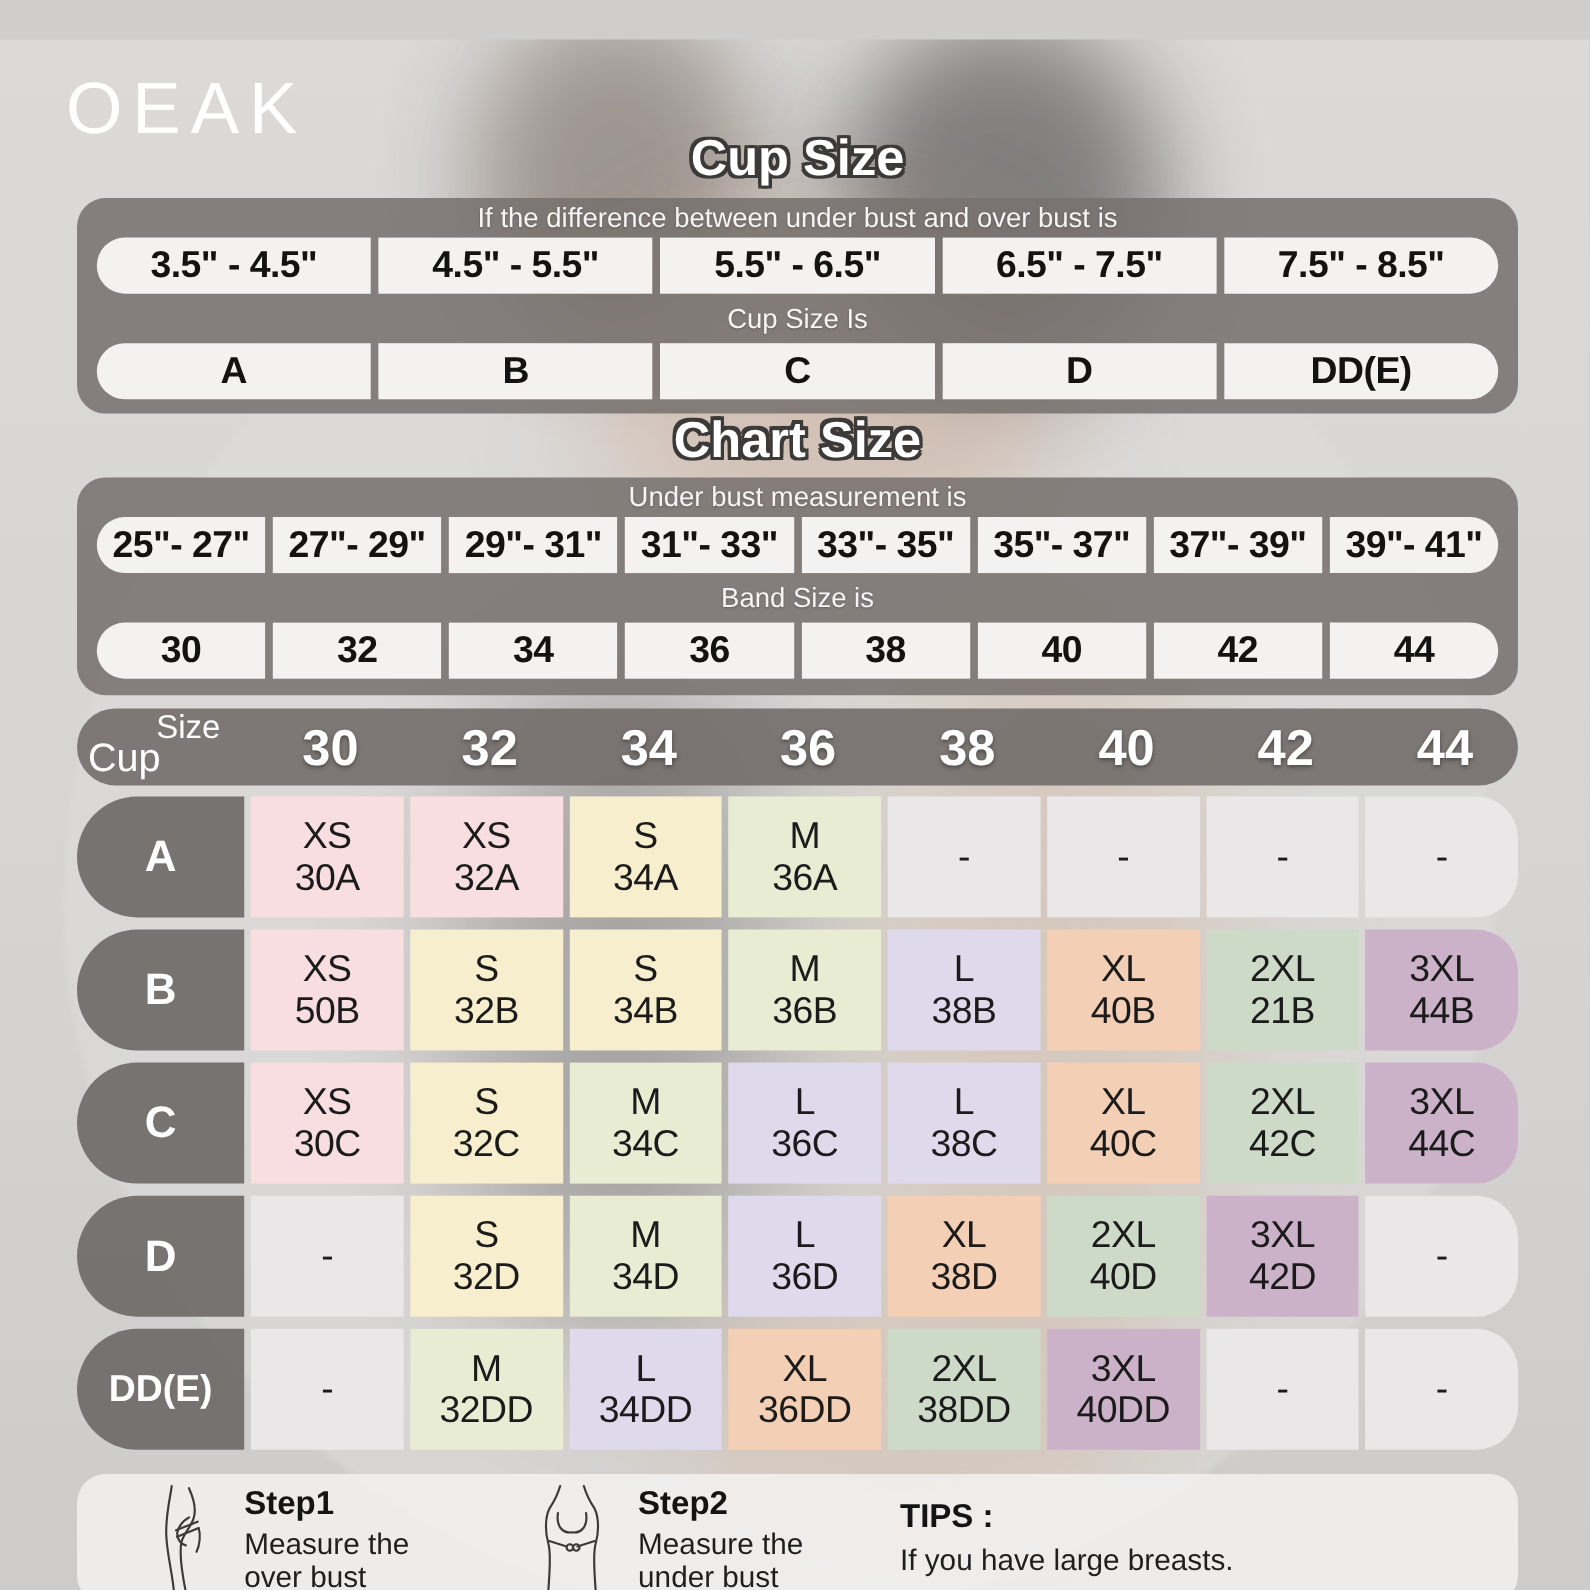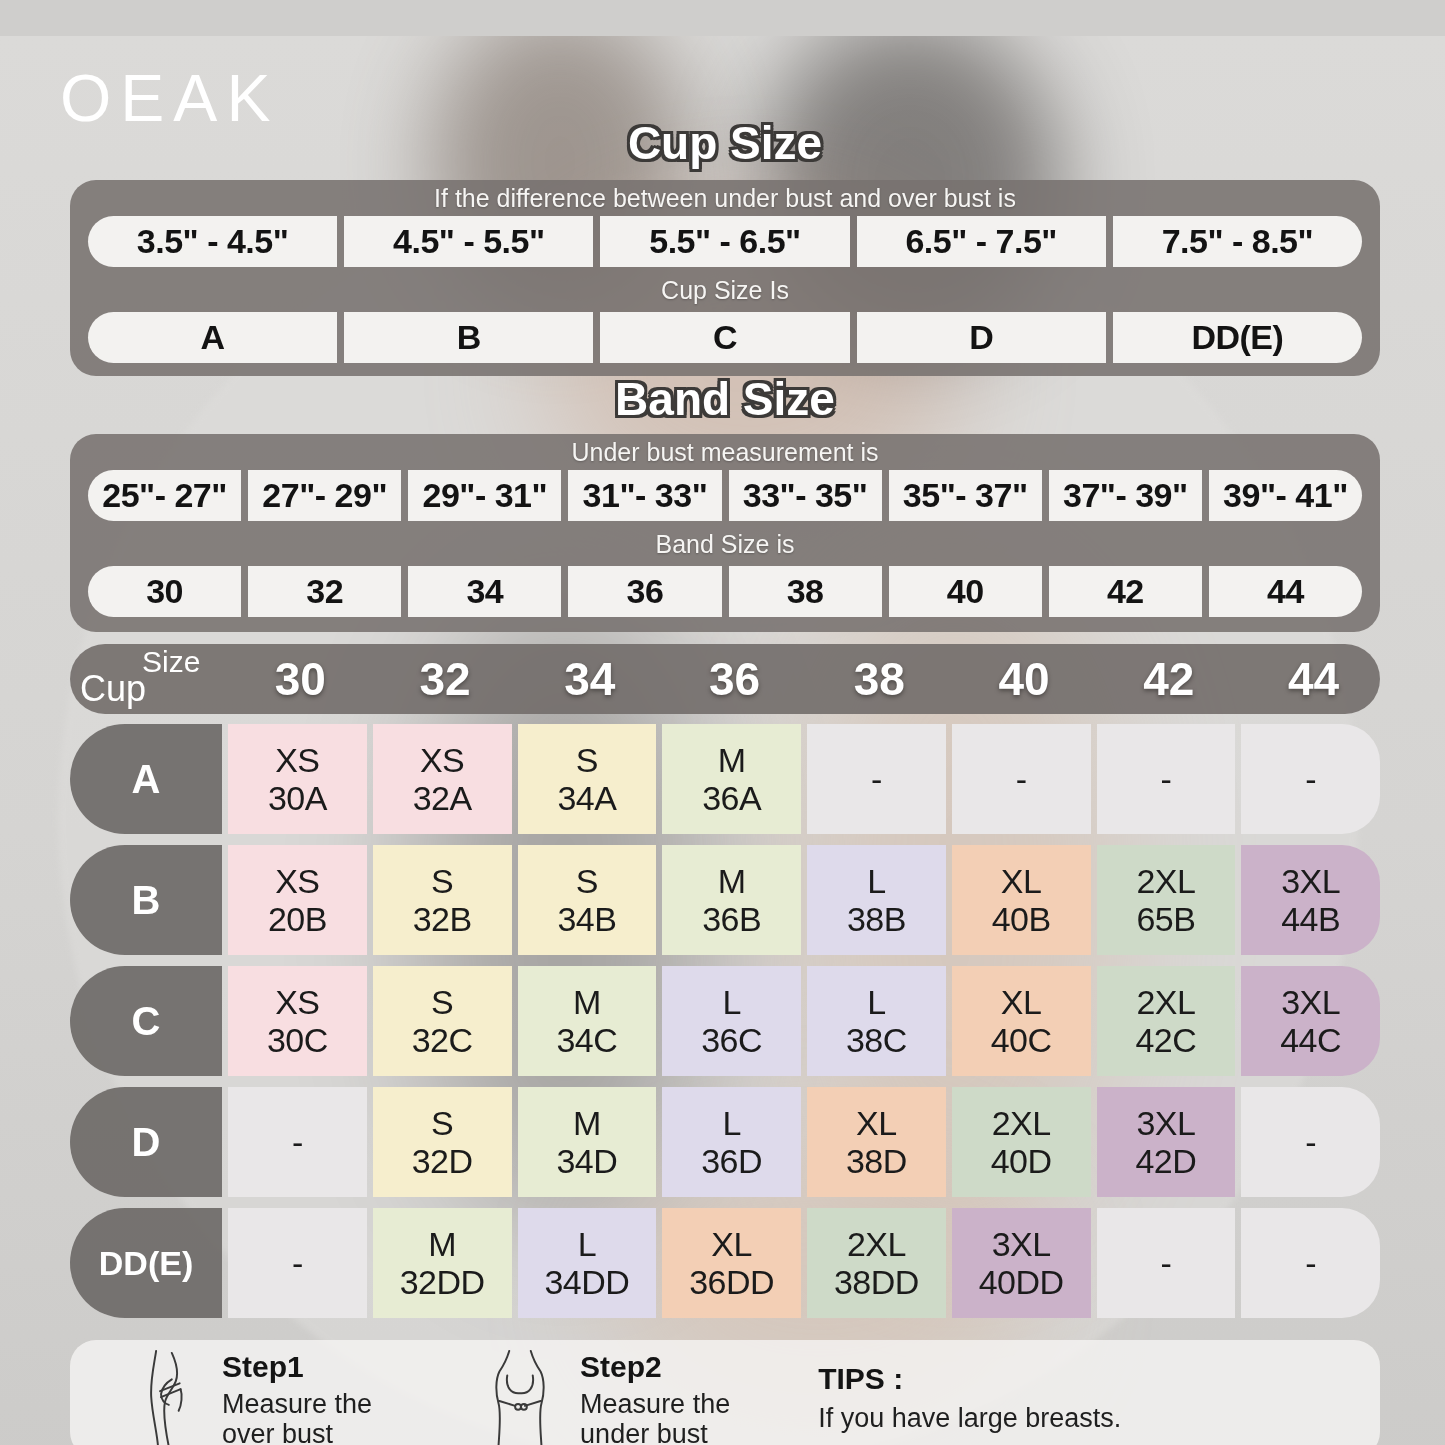--- a/index.html
+++ b/index.html
@@ -99,21 +99,21 @@
     <div class="blabel mid">Cup Size Is</div>
     <div class="prow cols5">
       <div class="pcell">A</div>
       <div class="pcell">B</div>
       <div class="pcell">C</div>
       <div class="pcell">D</div>
       <div class="pcell">DD(E)</div>
     </div>
   </div>
 
-  <div class="abs sec-title" id="band-title">Band Size</div>
+  <div class="abs sec-title" id="band-title">Chart Size</div>
 
   <div class="abs gband" id="band-table">
     <div class="blabel">Under bust measurement is</div>
     <div class="prow cols8">
       <div class="pcell">25"- 27"</div>
       <div class="pcell">27"- 29"</div>
       <div class="pcell">29"- 31"</div>
       <div class="pcell">31"- 33"</div>
       <div class="pcell">33"- 35"</div>
       <div class="pcell">35"- 37"</div>
@@ -180,21 +180,21 @@
         <span></span>
       </div>
     <div class="cell last" style="background: rgb(233, 231, 232);">
         <span>-</span>
         <span></span>
       </div>
 
     <div class="rlabel">B</div>
     <div class="cell" style="background: rgb(248, 222, 225);">
         <span>XS</span>
-        <span>20B</span>
+        <span>50B</span>
       </div>
     <div class="cell" style="background: rgb(246, 238, 205);">
         <span>S</span>
         <span>32B</span>
       </div>
     <div class="cell" style="background: rgb(246, 238, 205);">
         <span>S</span>
         <span>34B</span>
       </div>
     <div class="cell" style="background: rgb(231, 236, 211);">
@@ -204,21 +204,21 @@
     <div class="cell" style="background: rgb(222, 218, 235);">
         <span>L</span>
         <span>38B</span>
       </div>
     <div class="cell" style="background: rgb(243, 207, 181);">
         <span>XL</span>
         <span>40B</span>
       </div>
     <div class="cell" style="background: rgb(206, 218, 200);">
         <span>2XL</span>
-        <span>65B</span>
+        <span>21B</span>
       </div>
     <div class="cell last" style="background: rgb(203, 178, 201);">
         <span>3XL</span>
         <span>44B</span>
       </div>
 
     <div class="rlabel">C</div>
     <div class="cell" style="background: rgb(248, 222, 225);">
         <span>XS</span>
         <span>30C</span>

